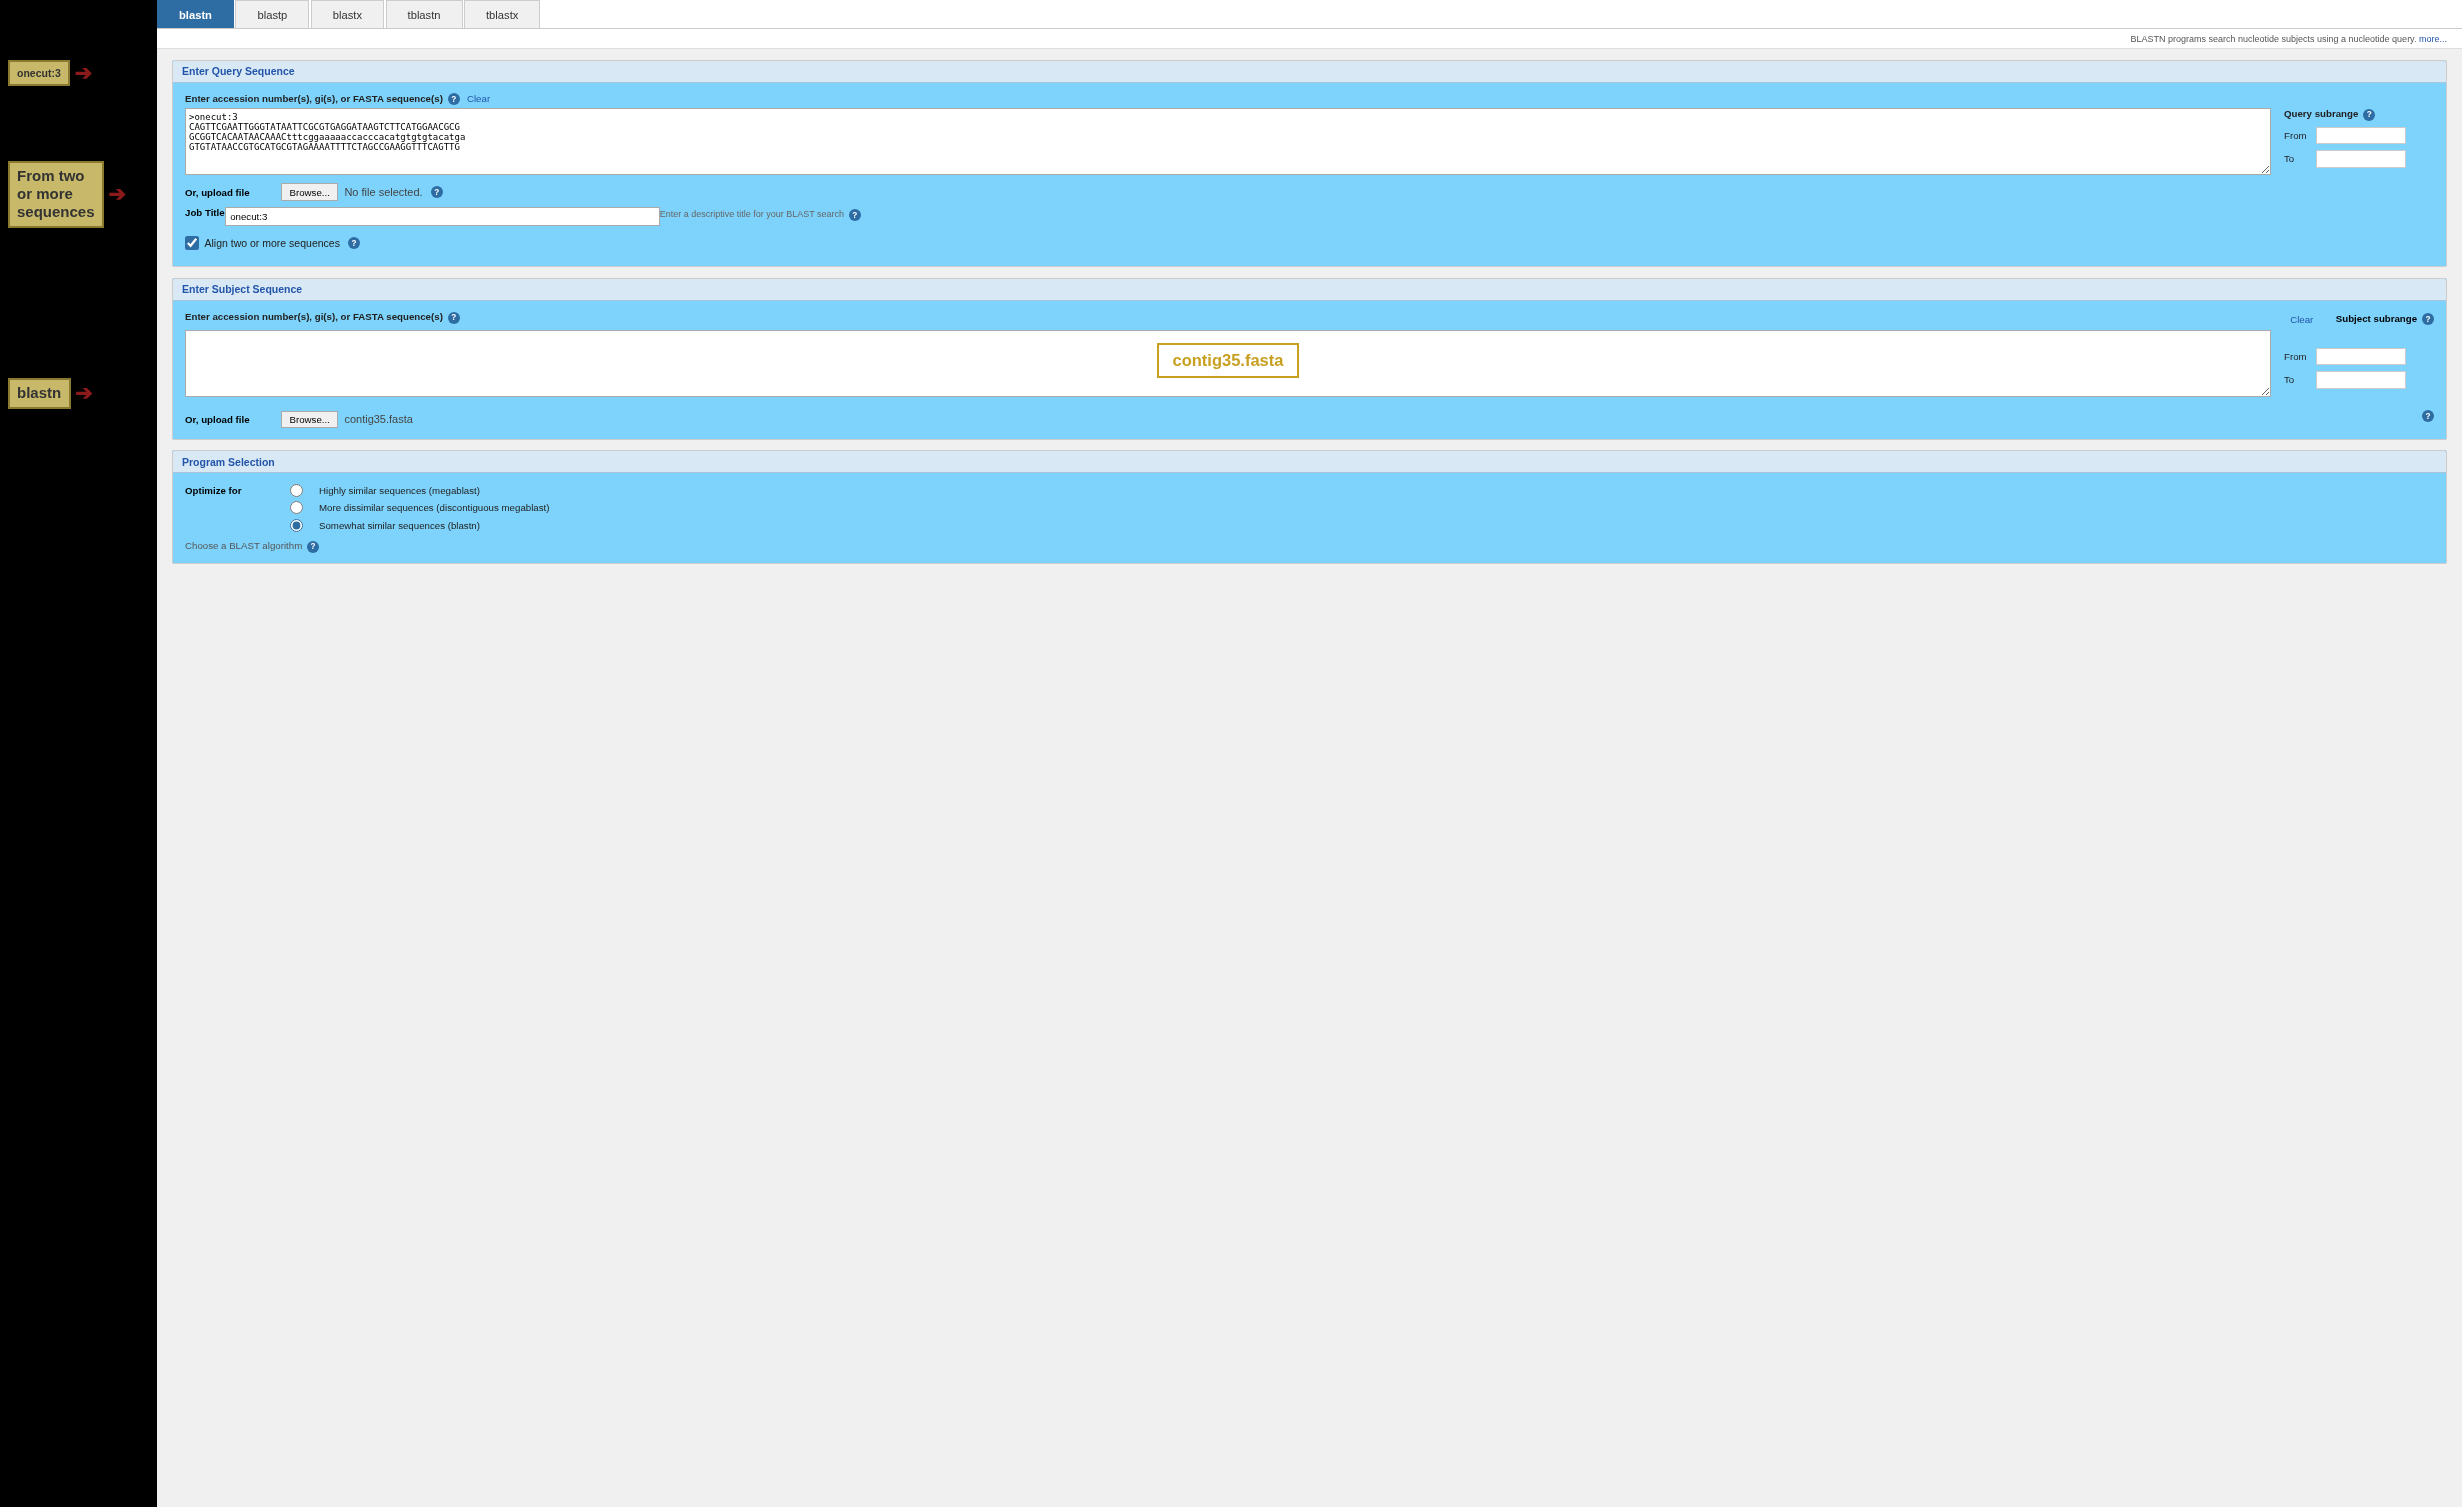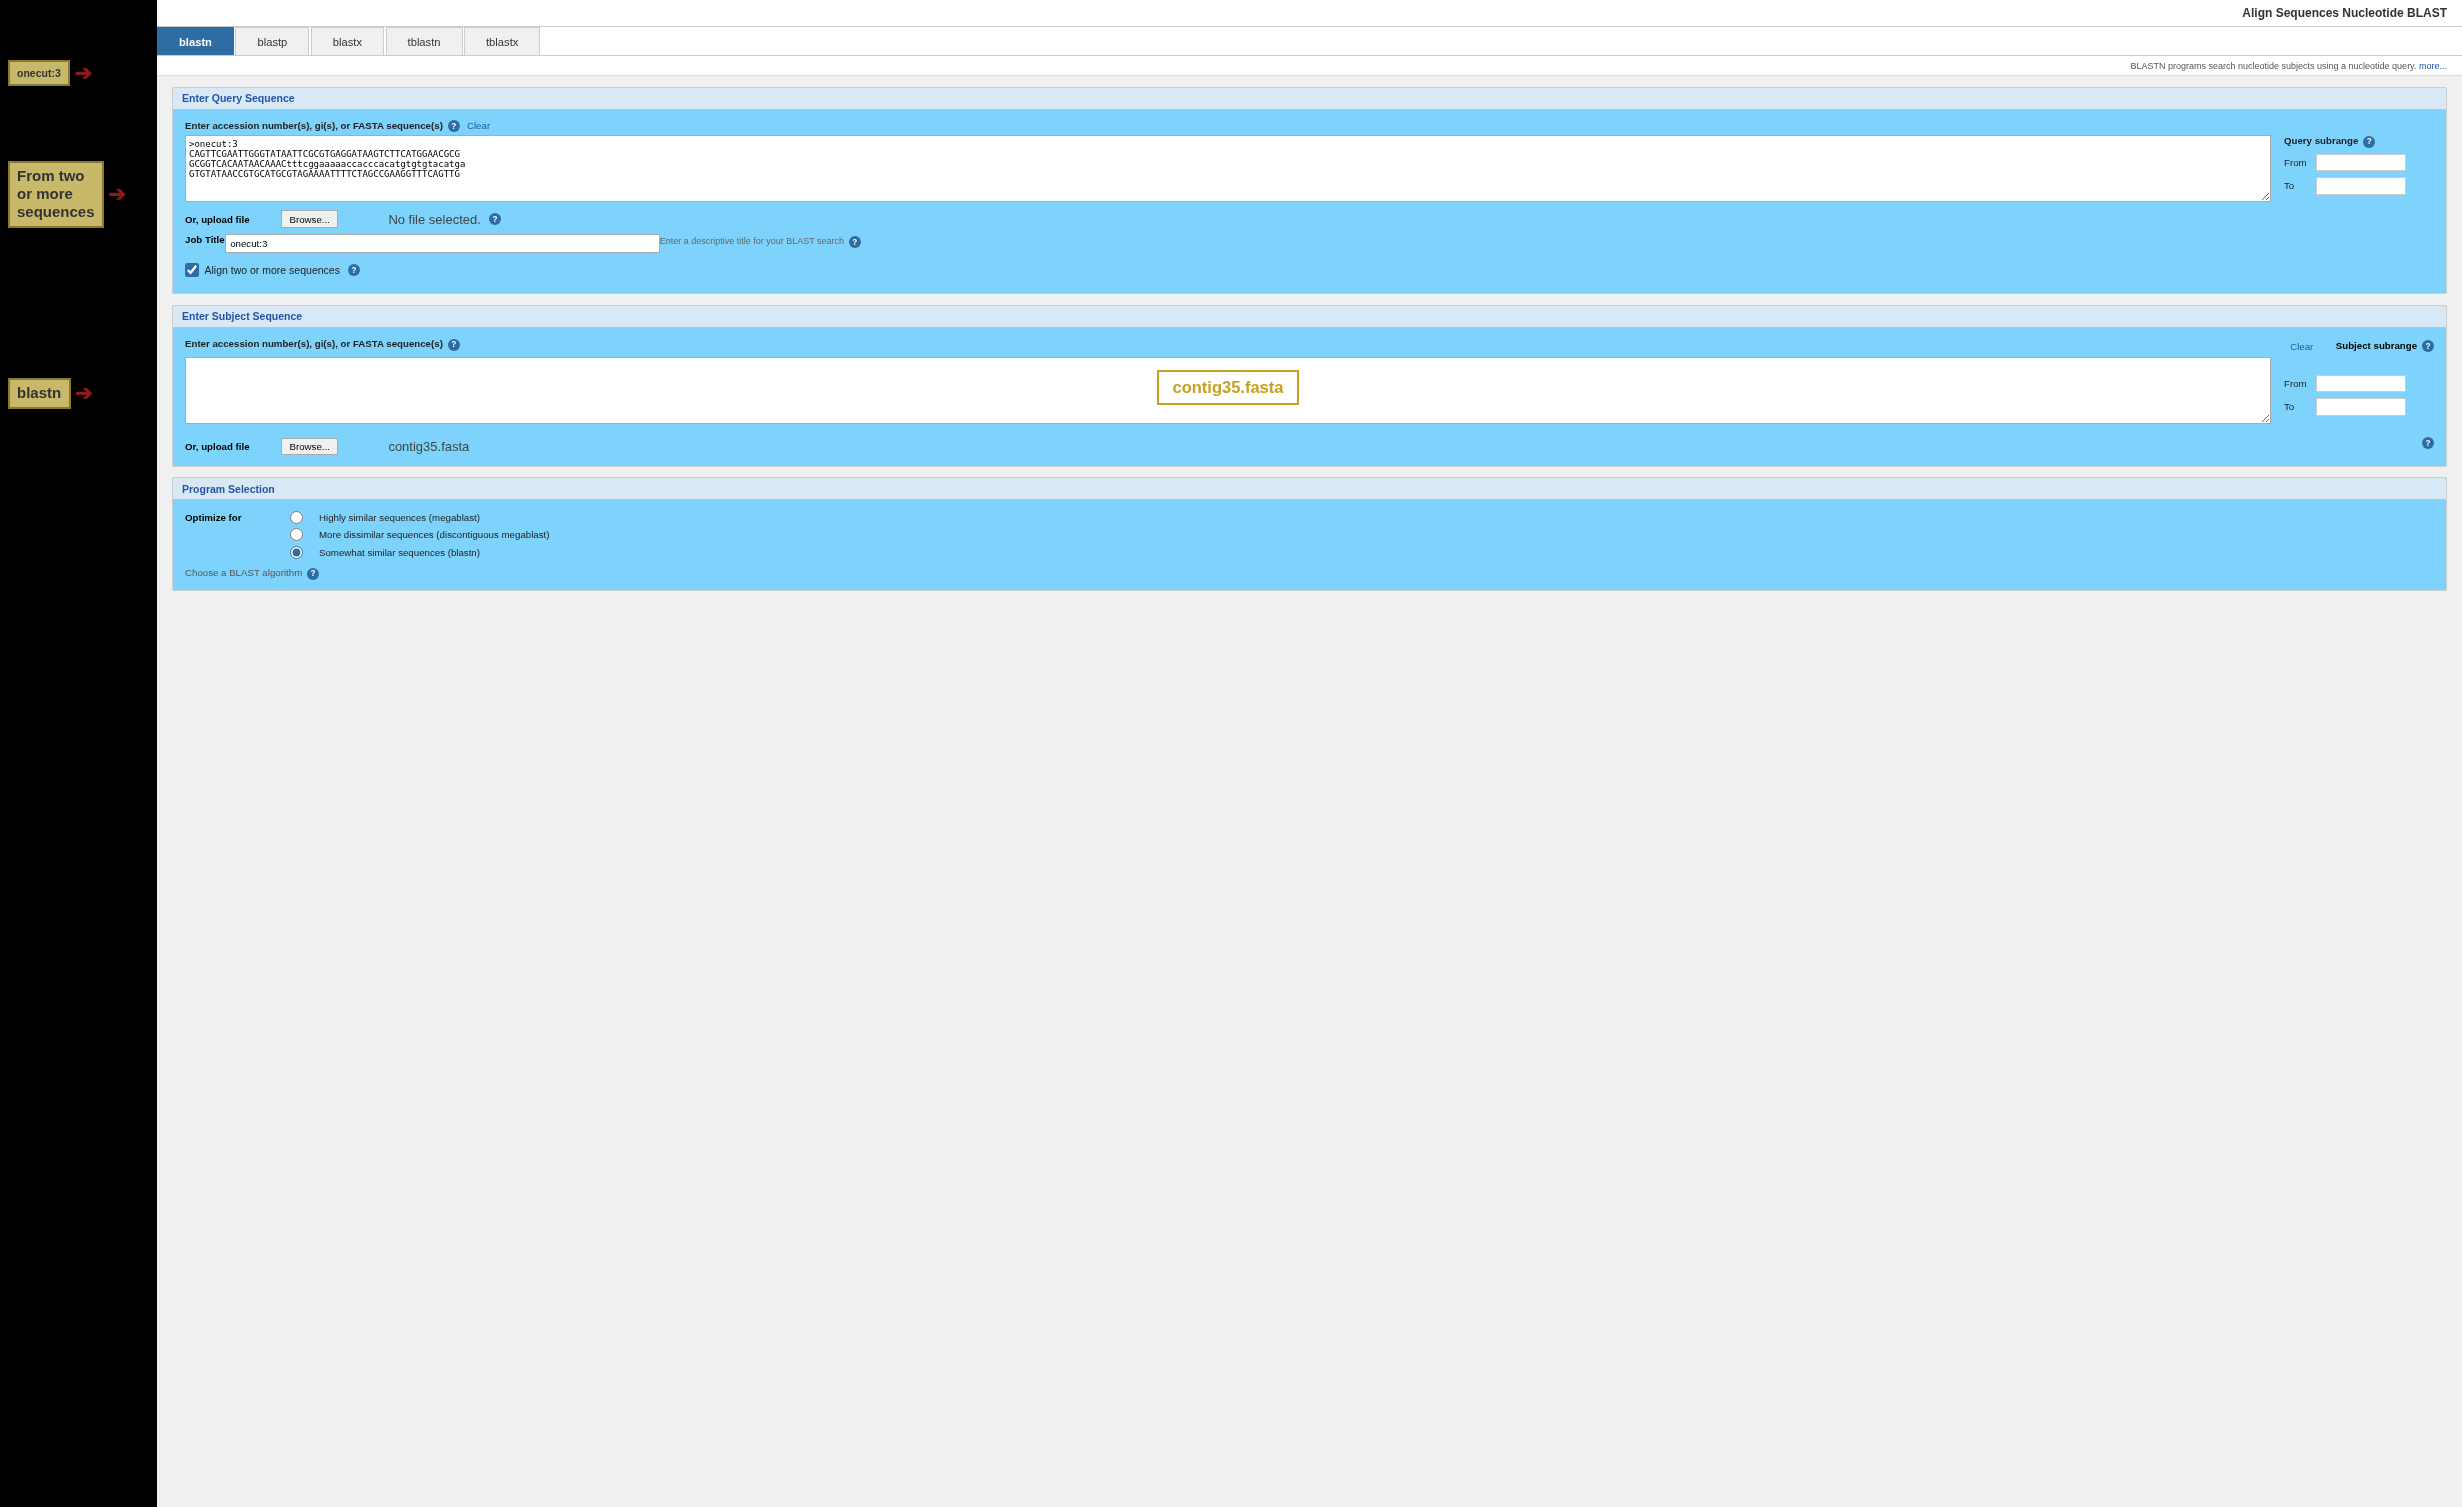--- a/index.html
+++ b/index.html
@@ -179,21 +179,21 @@
       margin-top: 6px;
     }
     .upload-row .label { font-weight: bold; font-size: 9.7px; min-width: 90px; }
     .browse-btn {
       padding: 2.2px 7.5px;
       border: 0.7px solid #aaa;
       background: #f0f0f0;
       font-size: 9.7px;
       cursor: pointer;
     }
-    .file-name { font-size: 13px; color: #444; margin-left: 44px; }
+    .file-name { font-size: 11px; color: #444; }
 
     .job-title-row {
       display: flex;
       margin-top: 6px;
     }
     .job-title-label { font-weight: bold; font-size: 9.7px; margin-bottom: 3px; }
     .job-title-input {
       width: 100%;
       max-width: 435px;
       padding: 3px 4.5px;
@@ -328,23 +328,20 @@
   <div style="margin-top: 135px;">
     <div class="sidebar-arrow">
       <div class="sidebar-box annotation-box" style="font-size: 15px;">blastn</div>
       <span class="arrow-right">➔</span>
     </div>
   </div>
 </div>
 
 <div class="main-content">
 
-  <div class="page-header">
-    <span>Align Sequences Nucleotide BLAST</span>
-  </div>
 
   <div class="tab-bar">
     <div class="tab active">blastn</div>
     <div class="tab">blastp</div>
     <div class="tab">blastx</div>
     <div class="tab">tblastn</div>
     <div class="tab">tblastx</div>
   </div>
 
   <div class="info-bar">

